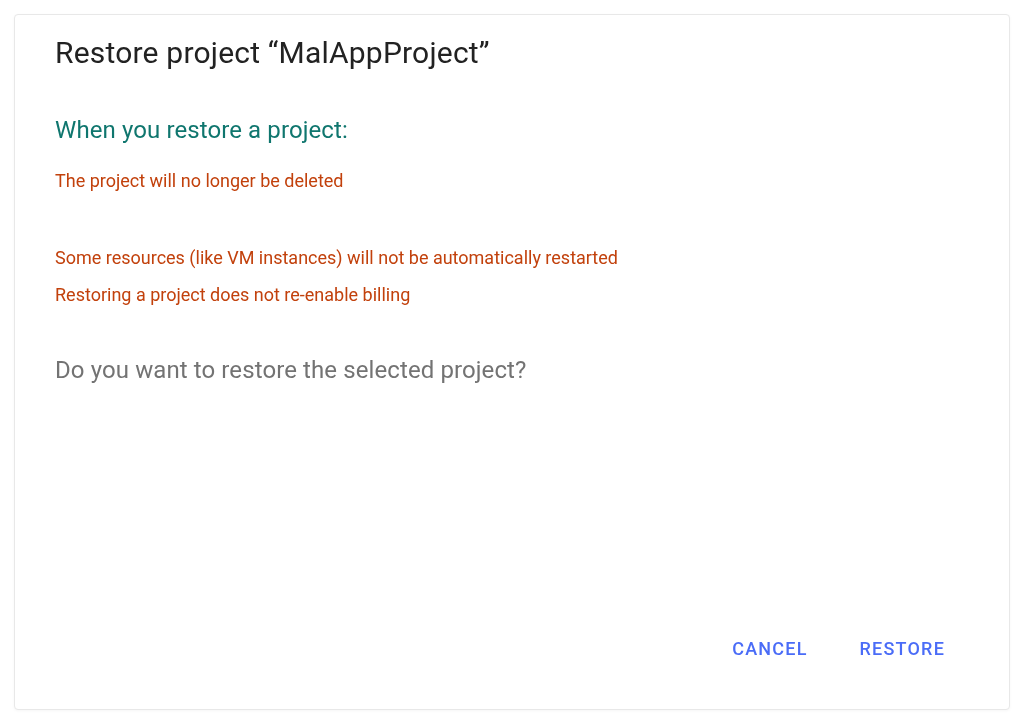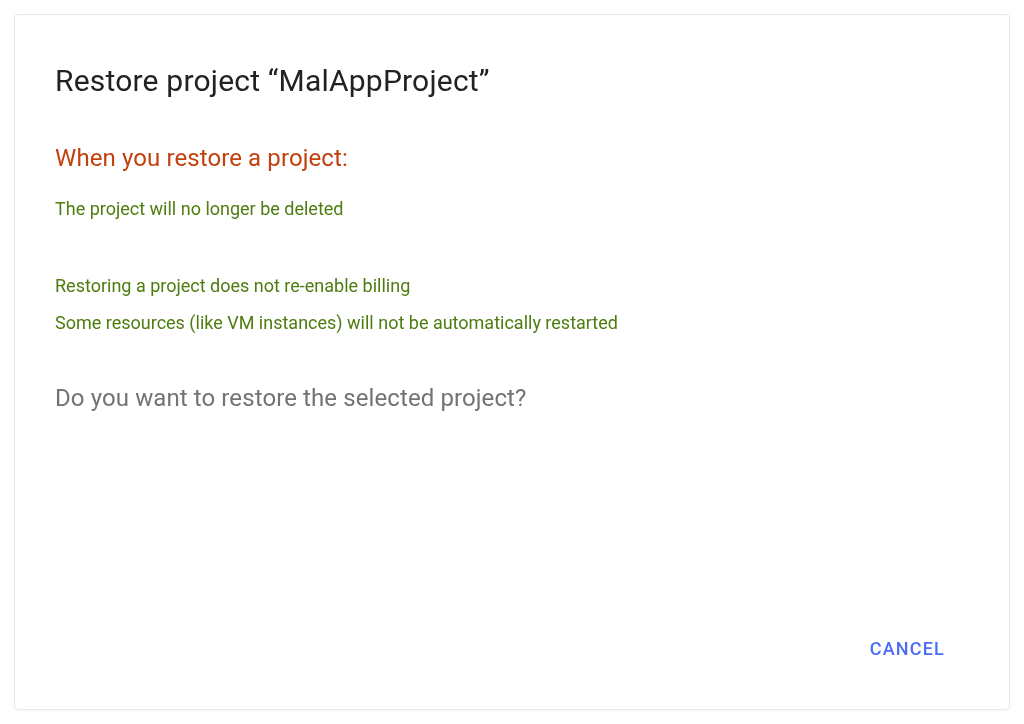--- a/index.html
+++ b/index.html
@@ -17,43 +17,43 @@
     .dialog {
       position: absolute;
       top: 14px;
       left: 14px;
       right: 14px;
       bottom: 14px;
       background: #fff;
       border: 1px solid #e8e8e8;
       border-radius: 4px;
       box-shadow: 0 1px 3px rgba(0,0,0,0.04);
-      padding: 48px 40px 36px 40px;
+      padding: 20px 40px 36px 40px;
       display: flex;
       flex-direction: column;
       justify-content: center;
     }
     .title {
       font-size: 30px;
       font-weight: 400;
       color: #222;
       margin-bottom: 44px;
       letter-spacing: 0.2px;
     }
     .section-heading {
       font-size: 24px;
       font-weight: 400;
-      color: #c2410c;
+      color: #0f766e;
       margin-bottom: 20px;
       line-height: 1.35;
       letter-spacing: 0.1px;
     }
     .body-text {
       font-size: 18px;
-      color: #4d7c0f;
+      color: #c2410c;
       line-height: 1.7;
       margin-bottom: 6px;
     }
     .block {
       margin-bottom: 40px;
     }
     .confirm-heading {
       font-size: 24px;
       font-weight: 400;
       color: #737373;
@@ -85,22 +85,23 @@
 
 <div class="dialog">
   <h1 class="title">Restore project “MalAppProject”</h1>
 
   <div class="block">
     <div class="section-heading">When you restore a project:</div>
     <div class="body-text">The project will no longer be deleted</div>
   </div>
 
   <div class="block">
+    <div class="body-text">Some resources (like VM instances) will not be automatically restarted</div>
     <div class="body-text">Restoring a project does not re-enable billing</div>
-    <div class="body-text">Some resources (like VM instances) will not be automatically restarted</div>
   </div>
 
   <div class="confirm-heading">Do you want to restore the selected project?</div>
 
   <div class="actions">
     <button class="btn">CANCEL</button>
+    <button class="btn">RESTORE</button>
   </div>
 </div>
 
 </body></html>

